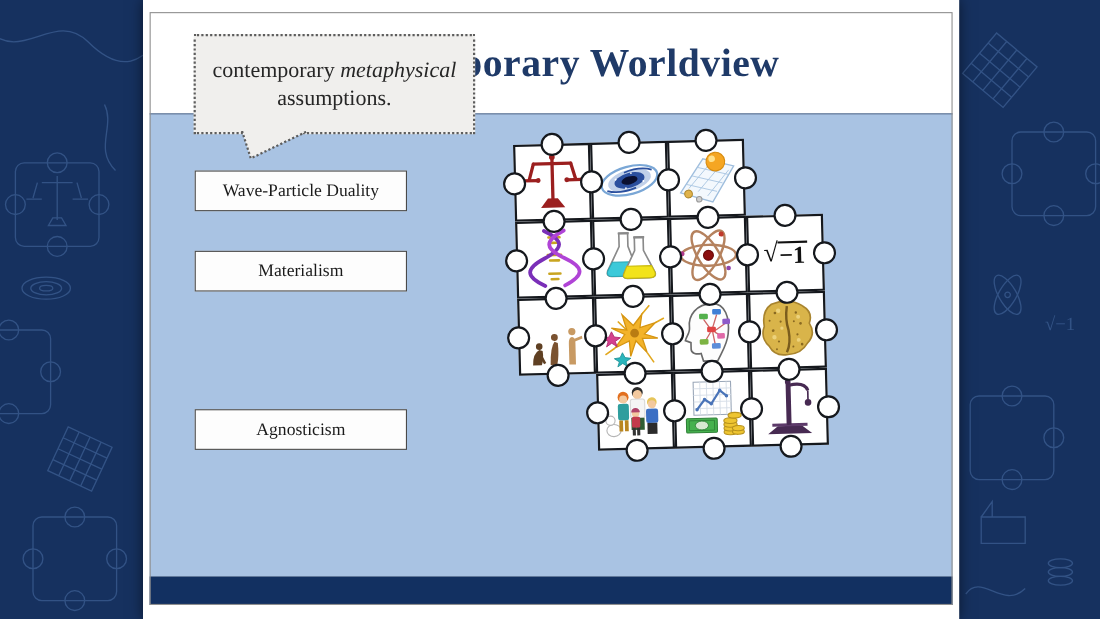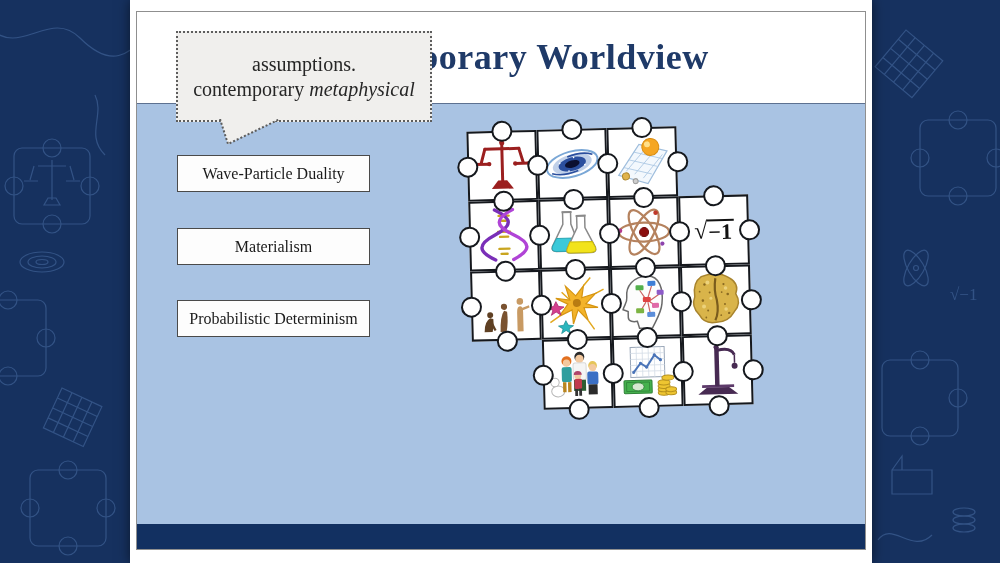--- a/index.html
+++ b/index.html
@@ -105,31 +105,31 @@
 
   <div id="slide">
 
     <div id="page-title">Contemporary Worldview</div>
 
     <div id="content-band"></div>
     <div id="footer-bar"></div>
     <div id="frame"></div>
 
     <div id="callout">
+      <div><span>contemporary </span><i>metaphysical</i></div>
       <div>assumptions.</div>
-      <div><span>contemporary </span><i>metaphysical</i></div>
     </div>
     <svg id="callout-tail" width="70" height="27" viewBox="0 0 70 27">
       <polygon points="2,0 62,0 10,25" fill="#f0efed"></polygon>
       <path d="M2 0 L10 25 L62 0" fill="none" stroke="#5d5d5d" stroke-width="2" stroke-dasharray="2,2"></path>
     </svg>
 
     <div class="assumption" id="box-1">Materialism</div>
     <div class="assumption" id="box-0">Wave-Particle Duality</div>
-    <div class="assumption" id="box-2">Probabilistic Determinism</div>
+    <div class="assumption" id="box-3">Agnosticism</div>
 
     <div id="puzzle">
 
       <div class="piece" style="left:0;top:0">
         <svg width="60" height="60" viewBox="0 0 60 60">
           <g stroke="#9b1f1f" stroke-width="3" stroke-linecap="round" fill="none">
             <line x1="30" y1="8" x2="30" y2="45"></line>
               <line x1="13" y1="13" x2="47" y2="13"></line>
             <line x1="13" y1="13" x2="9" y2="27"></line>
               <line x1="47" y1="13" x2="51" y2="27"></line>

